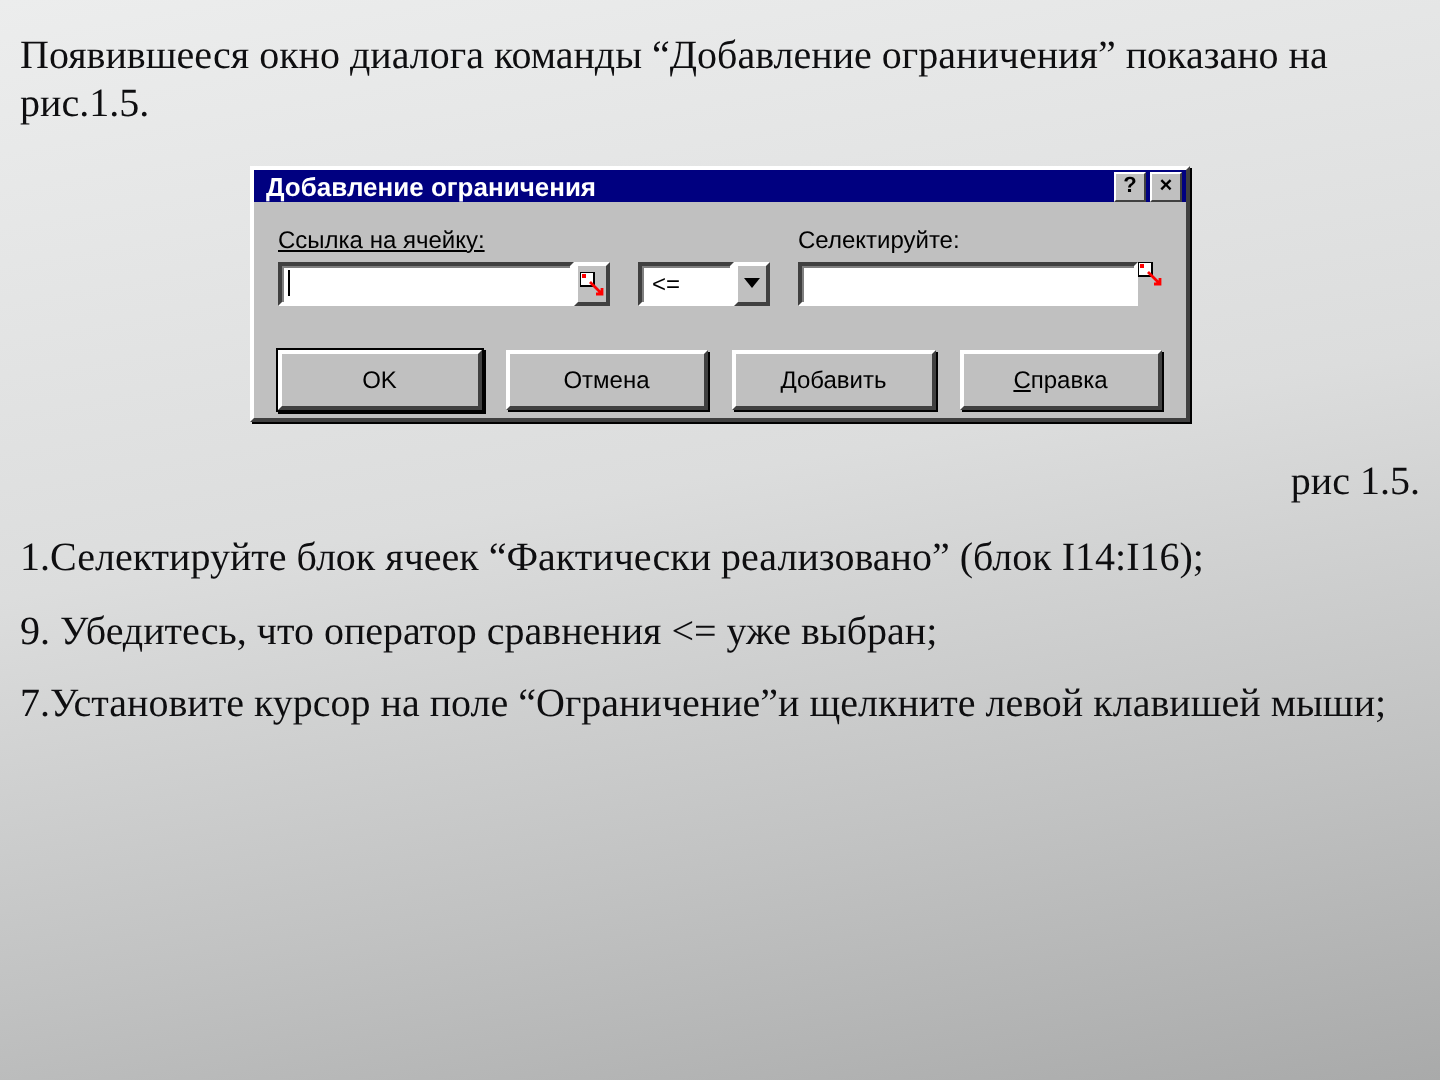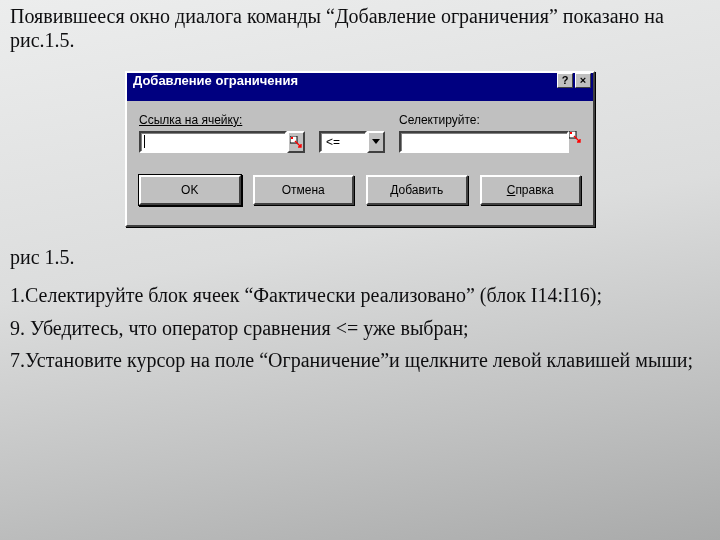--- a/index.html
+++ b/index.html
@@ -4,49 +4,49 @@
 <style>
   html,body{margin:0;padding:0}
   body{
     width:720px;height:540px;
     background:linear-gradient(170deg,#eceded 0%,#dcdddd 45%,#c1c2c2 75%,#a9aaaa 100%);
     font-family:"Times New Roman",Times,serif;
     font-size:20px;color:#0e0e10;
     box-sizing:border-box;padding:4px 10px 0 10px;
     position:relative;overflow:hidden;
   }
-  .para{line-height:1.22;margin:0 0 8px 0}
-  .caption{text-align:left;margin:18px 0 14px 0}
+  .para{line-height:1.22;margin:12px 0 8px 0}
+  .caption{text-align:right;margin:18px 0 14px 0}
 
   
   .dlg{
     width:470px;margin:18px auto 0 auto;
     font-family:"MS Sans Serif",Tahoma,Arial,sans-serif;font-size:12px;
     color:#000;
   }
   .dlg-outer{
     background:#c0c0c0;
     border:2px solid;border-color:#fff #404040 #404040 #fff;
     box-shadow:1px 1px 0 #000;
   }
   .titlebar{
     background:#000080;color:#fff;font-weight:bold;
-    display:flex;align-items:flex-start;height:28px;
+    display:flex;align-items:flex-end;height:16px;
     padding:0 2px 0 6px;
   }
   .titlebar .title{flex:1;font-size:13px}
   .tbtn{
     width:16px;height:15px;background:#c0c0c0;color:#000;
     border:1px solid;border-color:#fff #404040 #404040 #fff;
     display:flex;align-items:center;justify-content:center;
     font-size:11px;font-weight:bold;margin-left:2px;
     line-height:1;font-family:Arial,sans-serif;
     box-sizing:border-box;
   }
-  .body{padding:12px 12px 20px 12px}
+  .body{padding:12px 12px 4px 12px}
   .labels{display:flex;margin-bottom:4px}
   .lbl-cell{width:260px}
   .lbl-constraint{}
   .row{display:flex;align-items:center;gap:0}
   .sunken{
     background:#fff;height:22px;
     border:2px solid;border-color:#404040 #fff #fff #404040;
     box-shadow:inset 1px 1px 0 #808080;
     box-sizing:border-box;
   }

